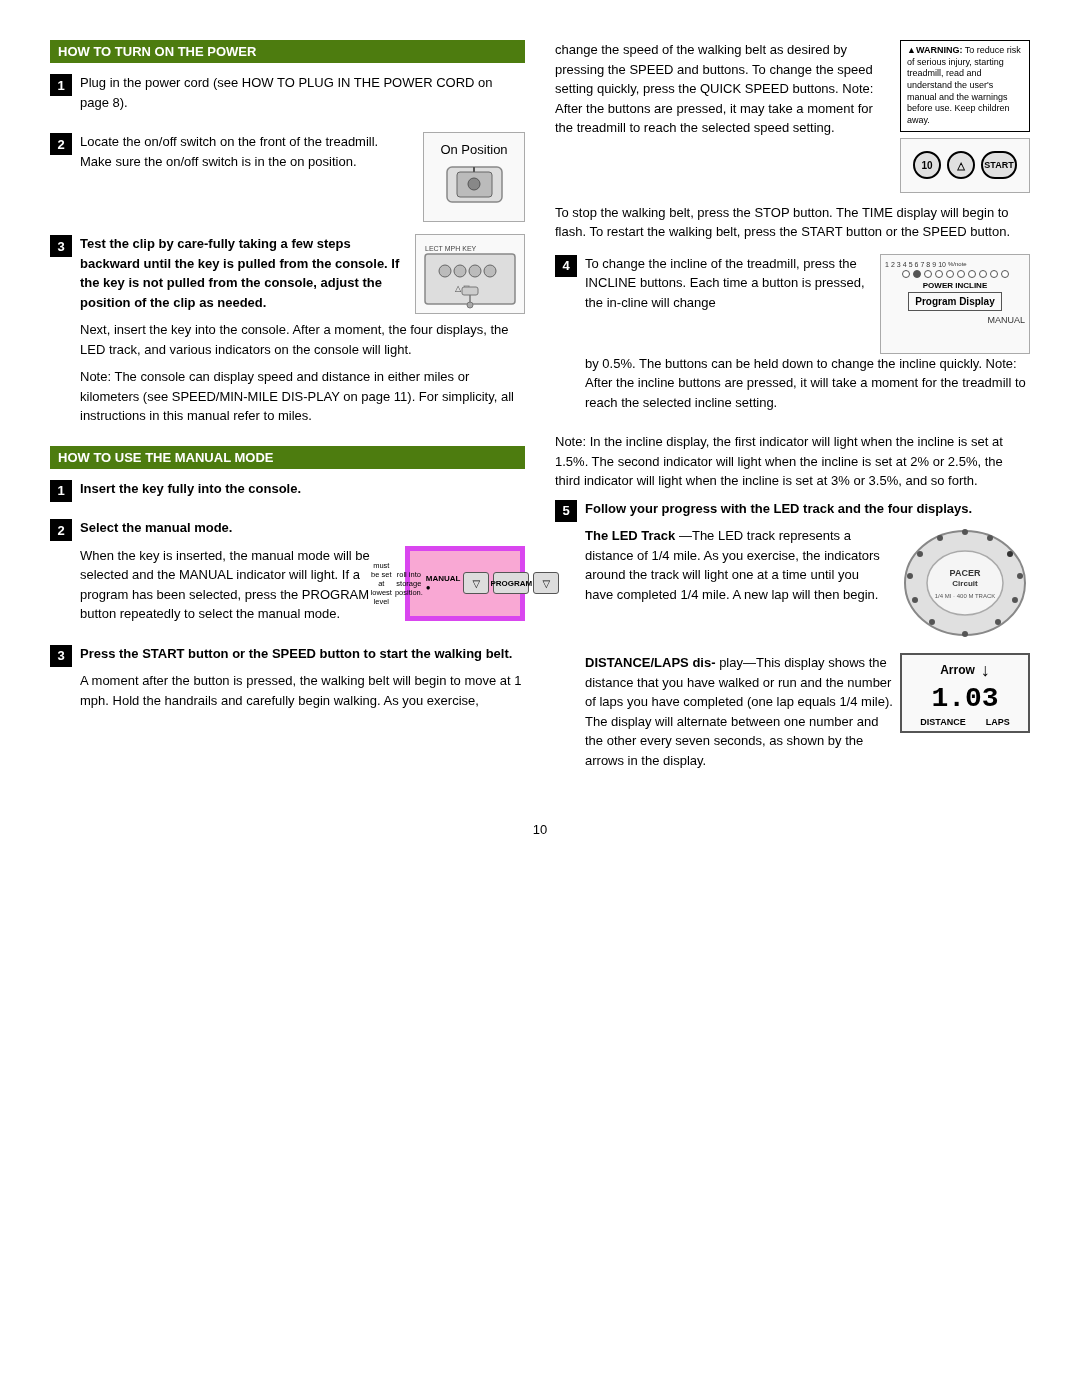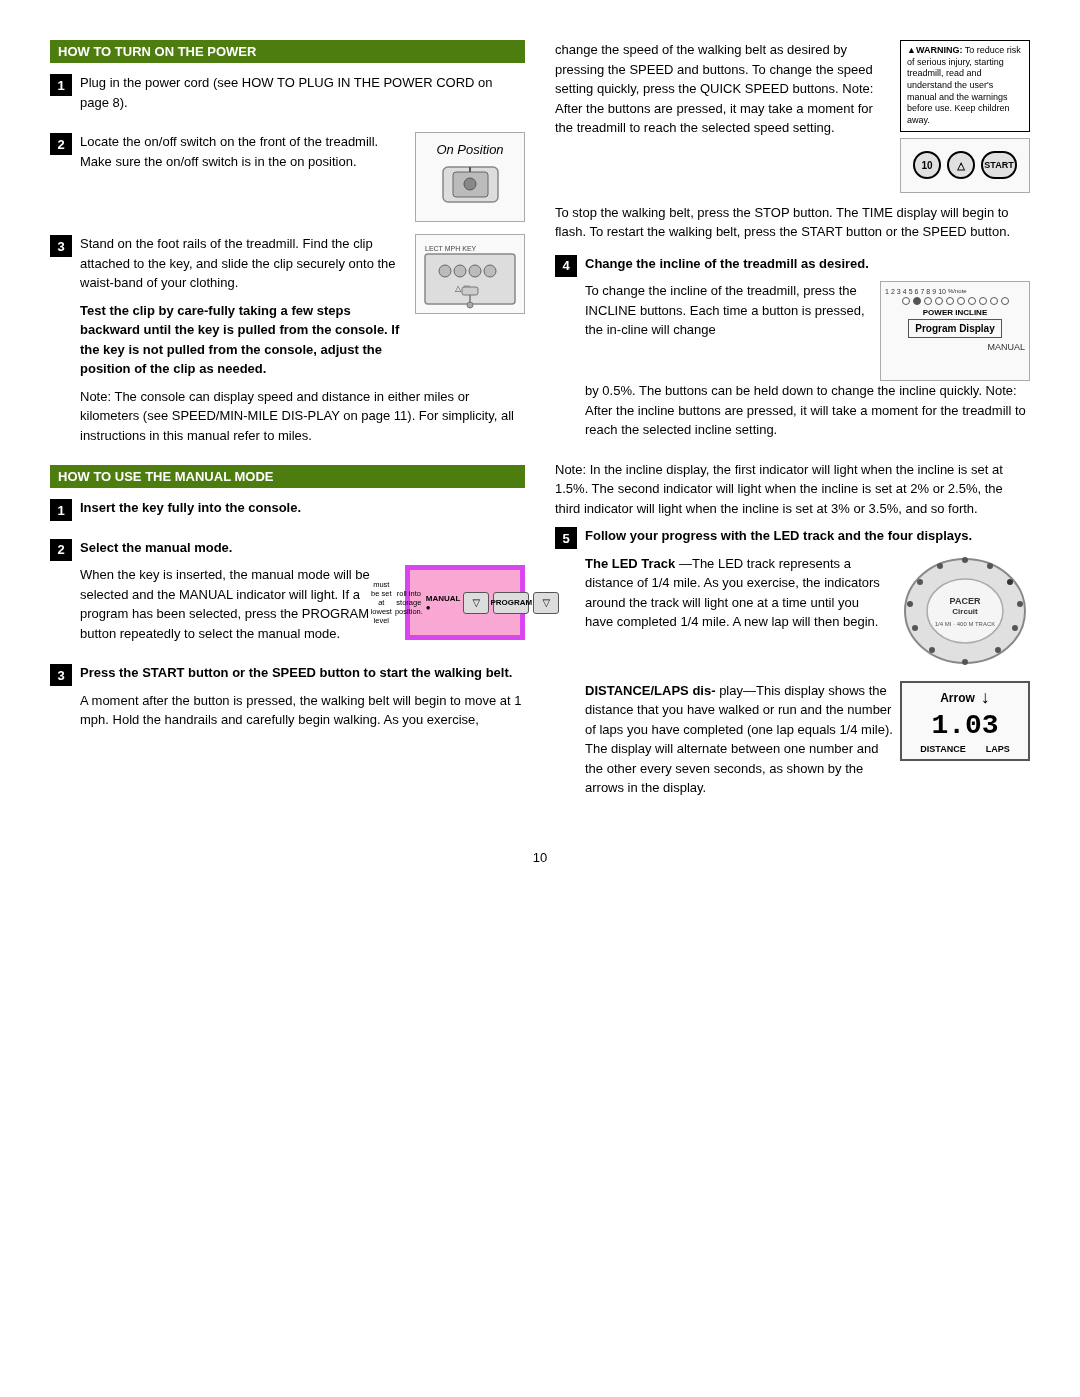--- a/index.html
+++ b/index.html
@@ -59,30 +59,29 @@
     }
     .step-with-image {
       display: flex;
       align-items: flex-start;
       gap: 10px;
     }
     p { margin-bottom: 8px; line-height: 1.5; }
     strong { font-weight: bold; }
     
     .on-position-diagram {
-      width: 110px;
+      width: 102px;
       height: 90px;
       border: 1px solid #aaa;
       background: #f9f9f9;
       display: flex;
       flex-direction: column;
       align-items: center;
       justify-content: center;
       font-size: 12px;
-      font-style: italic;
       position: relative;
       flex-shrink: 0;
     }
     .on-pos-text {
       font-size: 13px;
       line-height: 1.2;
       text-align: center;
     }
     
     .key-diagram {
@@ -349,21 +348,20 @@
             </div>
           </div>
         </div>
       </div>
 
       <div class="step-block">
         <div class="step-number">3</div>
         <div class="step-content">
           <div class="step-with-image">
             <div>
-              <p>Stand on the foot rails of the treadmill. Find the clip attached to the key, and slide the clip securely onto the waist-band of your clothing.</p>
               <p><strong>Test the clip by care-fully taking a few steps backward until the key is pulled from the console. If the key is not pulled from the console, adjust the position of the clip as needed.</strong></p>
             </div>
 
             <div class="key-diagram">
               <svg width="100" height="70" viewBox="0 0 100 70">
 
                 <rect x="5" y="15" width="90" height="50" rx="3" fill="#ddd" stroke="#888" stroke-width="1.5"></rect>
 
                 <circle cx="25" cy="32" r="6" fill="#bbb" stroke="#666" stroke-width="1"></circle>
                 <circle cx="40" cy="32" r="6" fill="#bbb" stroke="#666" stroke-width="1"></circle>
@@ -373,20 +371,21 @@
                 <text x="5" y="12" font-size="7" fill="#444">LECT MPH KEY</text>
 
                 <text x="35" y="52" font-size="8" fill="#444">△ ▽ ○</text>
 
                 <rect x="42" y="48" width="16" height="8" rx="2" fill="#ccc" stroke="#777" stroke-width="1"></rect>
                 <line x1="50" y1="56" x2="50" y2="65" stroke="#777" stroke-width="1.5"></line>
                 <circle cx="50" cy="66" r="3" fill="#aaa" stroke="#777" stroke-width="1"></circle>
               </svg>
             </div>
           </div>
+          <p>Next, insert the key into the console. After a moment, the four displays, the LED track, and various indicators on the console will light.</p>
           <p>Note: The console can display speed and distance in either miles or kilometers (see SPEED/MIN-MILE DIS-PLAY on page 11). For simplicity, all instructions in this manual refer to miles.</p>
         </div>
       </div>
 
       <div class="section-header">HOW TO USE THE MANUAL MODE</div>
 
       <div class="step-block">
         <div class="step-number">1</div>
         <div class="step-content">
           <p><strong>Insert the key fully into the console.</strong></p>
@@ -446,21 +445,20 @@
           </div>
         </div>
       </div>
 
       <p style="margin-bottom:12px;line-height:1.5;">To stop the walking belt, press the STOP button. The TIME display will begin to flash. To restart the walking belt, press the START button or the SPEED   button.</p>
 
       <div class="step4-block">
         <div class="step-block">
           <div class="step-number">4</div>
           <div class="step-content">
-            <p><strong>Change the incline of the treadmill as desired.</strong></p>
             <div class="step4-inner">
               <p>To change the incline of the treadmill, press the INCLINE buttons. Each time a button is pressed, the in-cline will change</p>
 
               <div class="incline-display">
 
                 <div style="display:flex; gap:2px; font-size:7px; color:#333; margin-bottom:2px; align-self:flex-start;">
                   <span>1</span>
                     <span>2</span>
                     <span>3</span>
                     <span>4</span>

